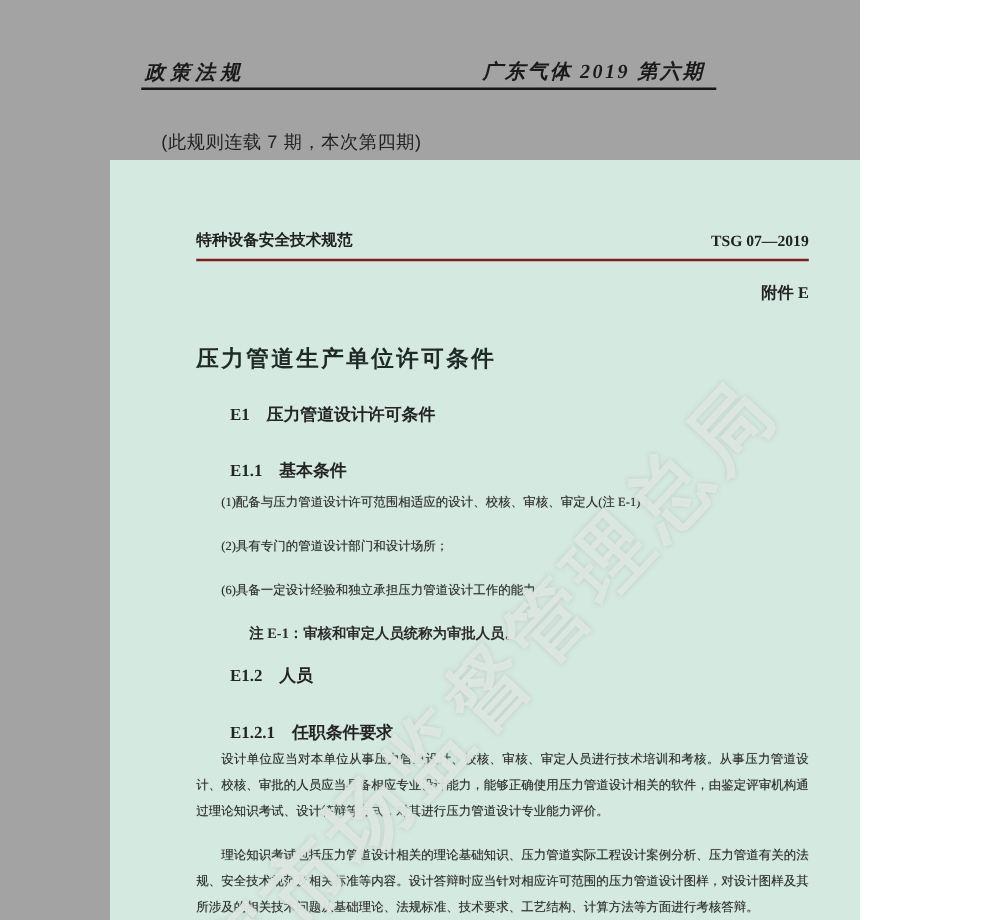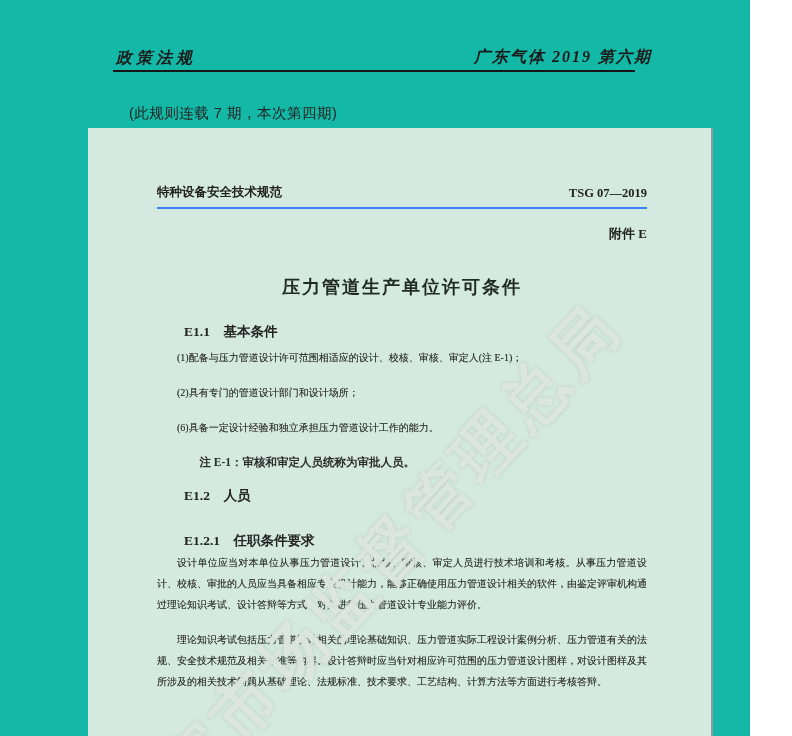--- a/index.html
+++ b/index.html
@@ -2,33 +2,33 @@
 <html><head>
 <meta charset="utf-8">
 <style>
   html, body {
     margin: 0; padding: 0;
     background: #ffffff;
     font-family: "Liberation Serif", "DejaVu Serif", serif;
   }
   .canvas {
     position: relative;
-    width: 750px; height: 736px;
+    width: 688px; height: 736px;
     overflow: hidden;
-    background: #14b8a6;
+    background: #a3a3a3;
   }
 
   
   .masthead-left {
     position: absolute; left: 116px; top: 48px;
     font-size: 16px; font-weight: 700; font-style: italic;
     letter-spacing: 4px; color: #1a1a1a;
   }
   .masthead-right {
-    position: absolute; right: 98px; top: 47px;
+    position: absolute; right: 124px; top: 47px;
     font-size: 16px; font-weight: 700; font-style: italic;
     letter-spacing: 2px; color: #1a1a1a; text-align: center;
   }
   .masthead-rule {
     position: absolute; left: 113px; right: 115px; top: 70px;
     height: 2px; background: #161616;
   }
   .serial-caption {
     position: absolute; left: 129px; top: 104px;
     font-size: 14.5px; color: #222;
@@ -46,30 +46,30 @@
   }
   .page-inner {
     position: relative;
     padding: 0 64px 0 69px;
     color: #2b2b2b;
   }
   .doc-header {
     display: flex; justify-content: space-between; align-items: flex-end;
     margin-top: 56px;
     padding-bottom: 6px;
-    border-bottom: 2px solid #3b82f6;
+    border-bottom: 2px solid #7f1d1d;
     font-size: 12.5px; font-weight: 700; color: #222;
   }
   .annex-label {
     margin-top: 16px;
     font-size: 13px; font-weight: 700; color: #222; text-align: right;
   }
   .doc-title {
     margin-top: 32px;
-    text-align: center;
+    text-align: left;
     font-size: 18px; font-weight: 700; letter-spacing: 2px;
     color: #1f2a26;
   }
   .b-h {
     margin: 24px 0 0 0;
     font-size: 13.5px; font-weight: 700;
     text-indent: 2em; line-height: 18px;
     color: #242424;
   }
   .b-h + .b-h { margin-top: 27px; }
@@ -124,20 +124,21 @@
 
       <div class="doc-header">
         <span>特种设备安全技术规范</span>
         <span>TSG 07—2019</span>
       </div>
 
       <div class="annex-label">附件 E</div>
 
       <div class="doc-title">压力管道生产单位许可条件</div>
 
+      <div class="b-h">E1　压力管道设计许可条件</div>
 
       <div class="b-h">E1.1　基本条件</div>
 
       <div class="b-p">(1)配备与压力管道设计许可范围相适应的设计、校核、审核、审定人(注 E-1)；</div>
 
       <div class="b-p mt0">(2)具有专门的管道设计部门和设计场所；</div>
 
 
       <div class="b-p mt0">(6)具备一定设计经验和独立承担压力管道设计工作的能力。</div>
 

